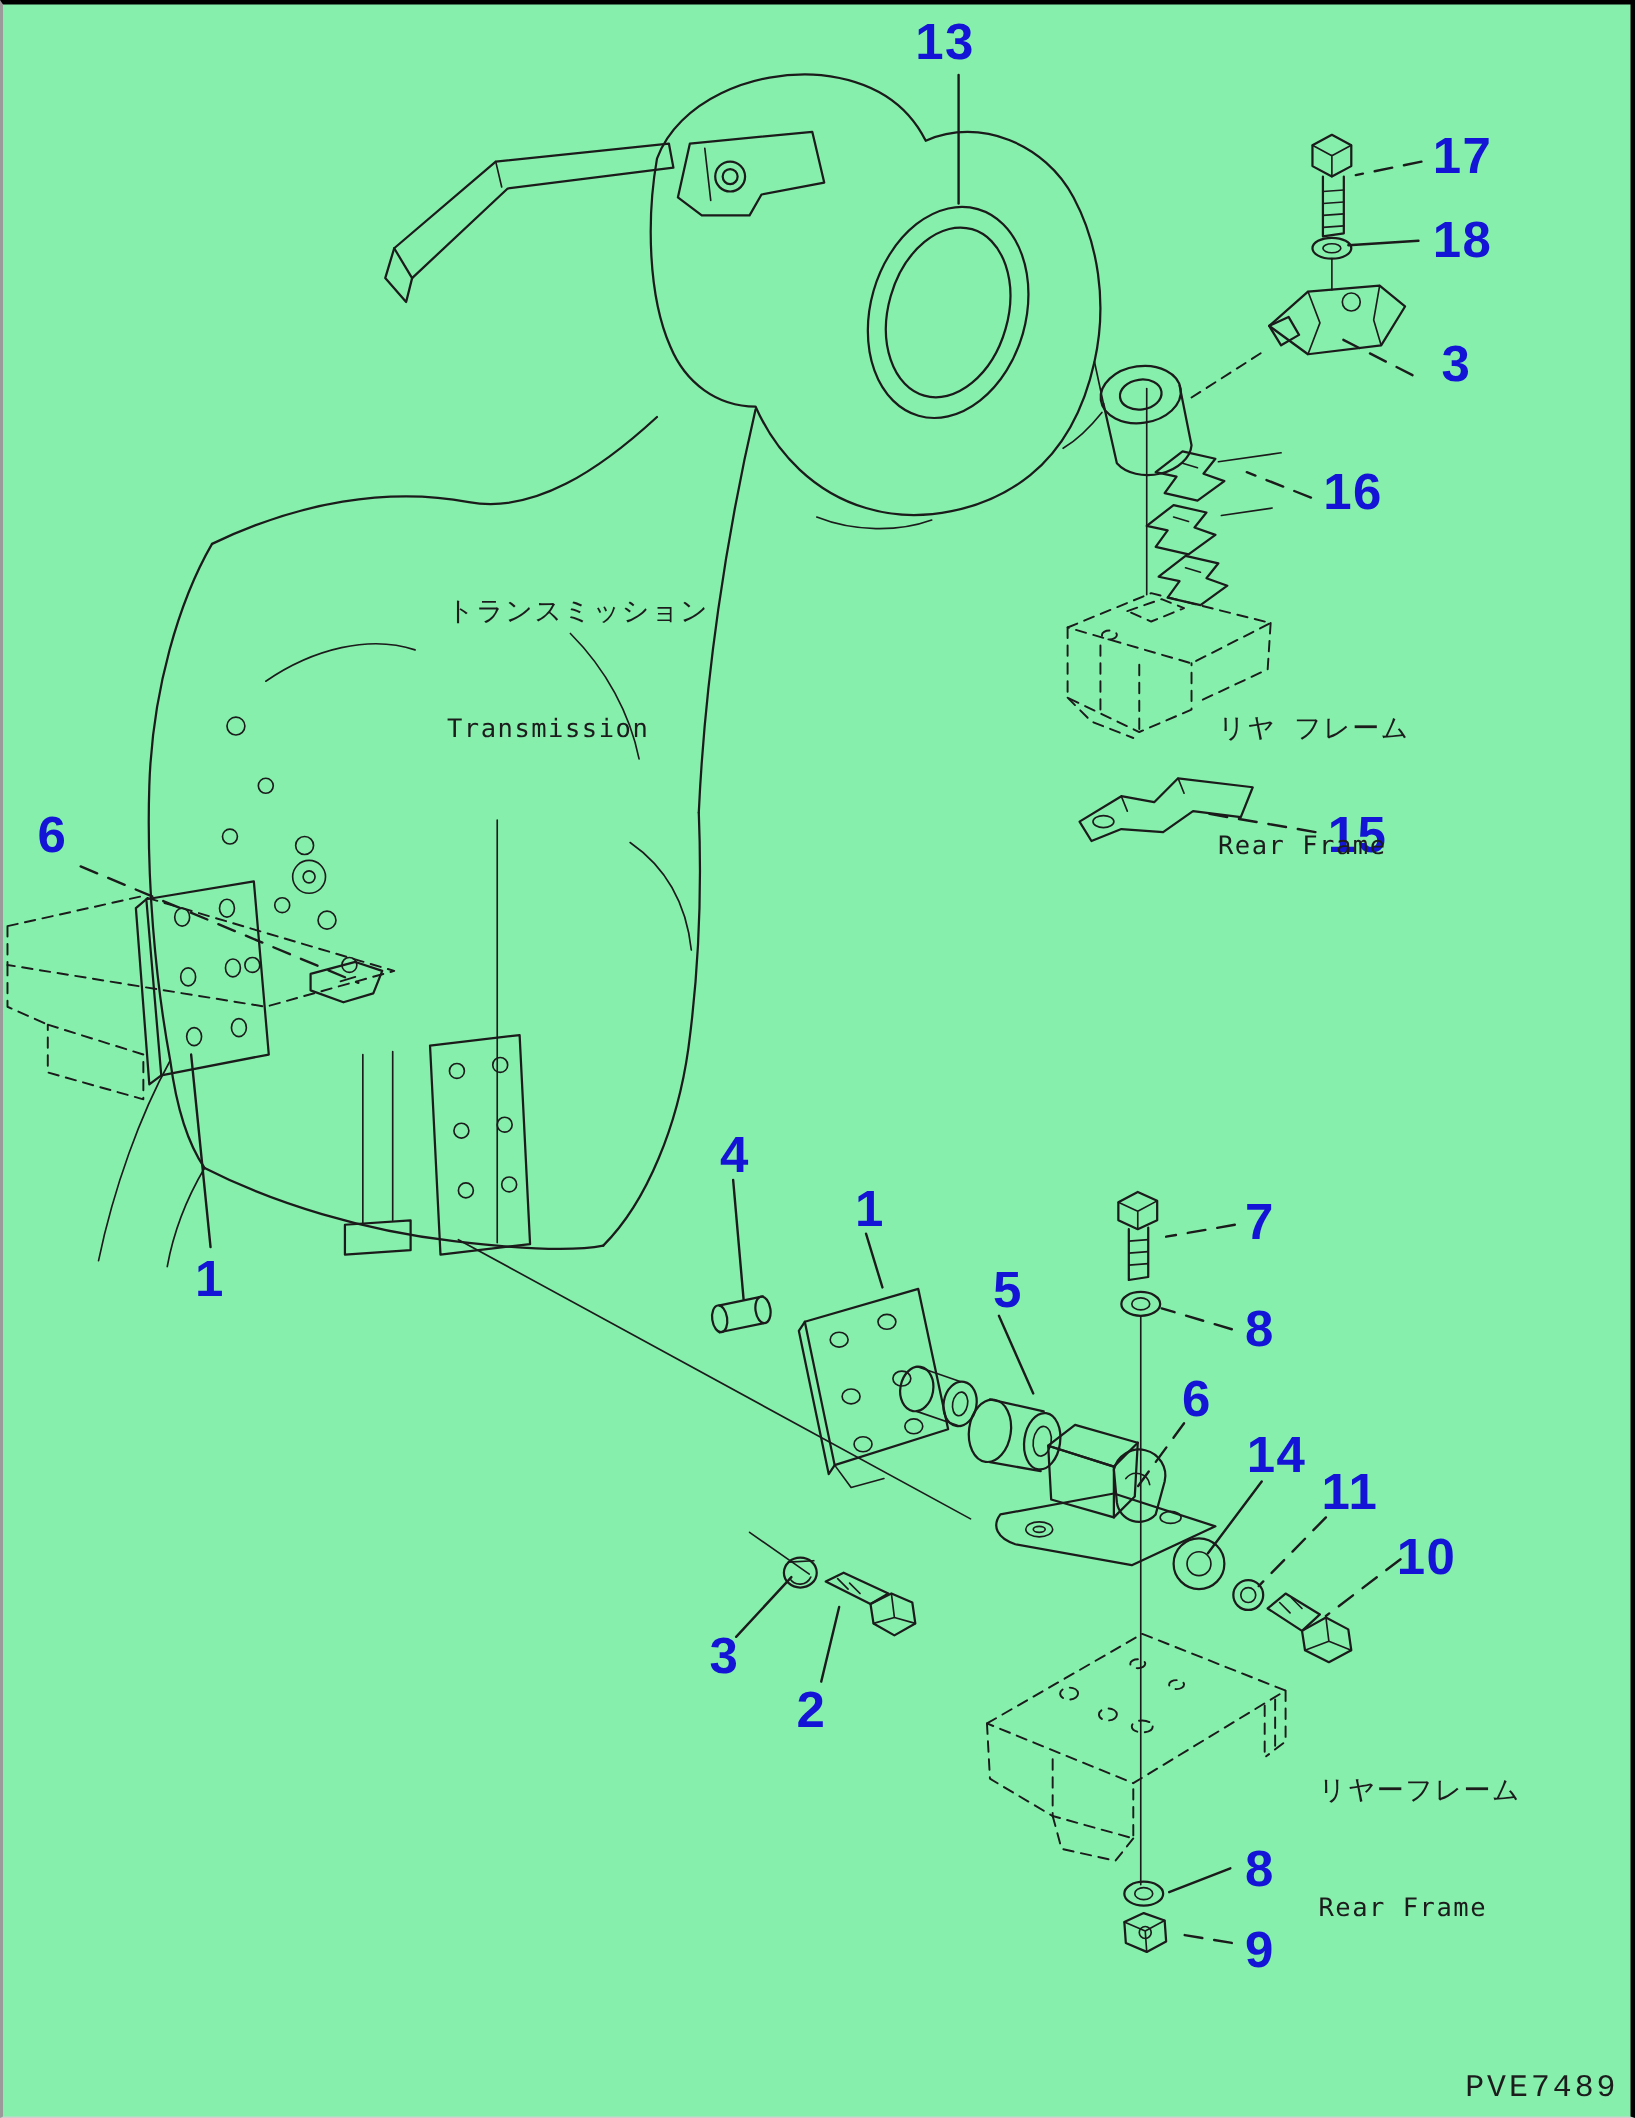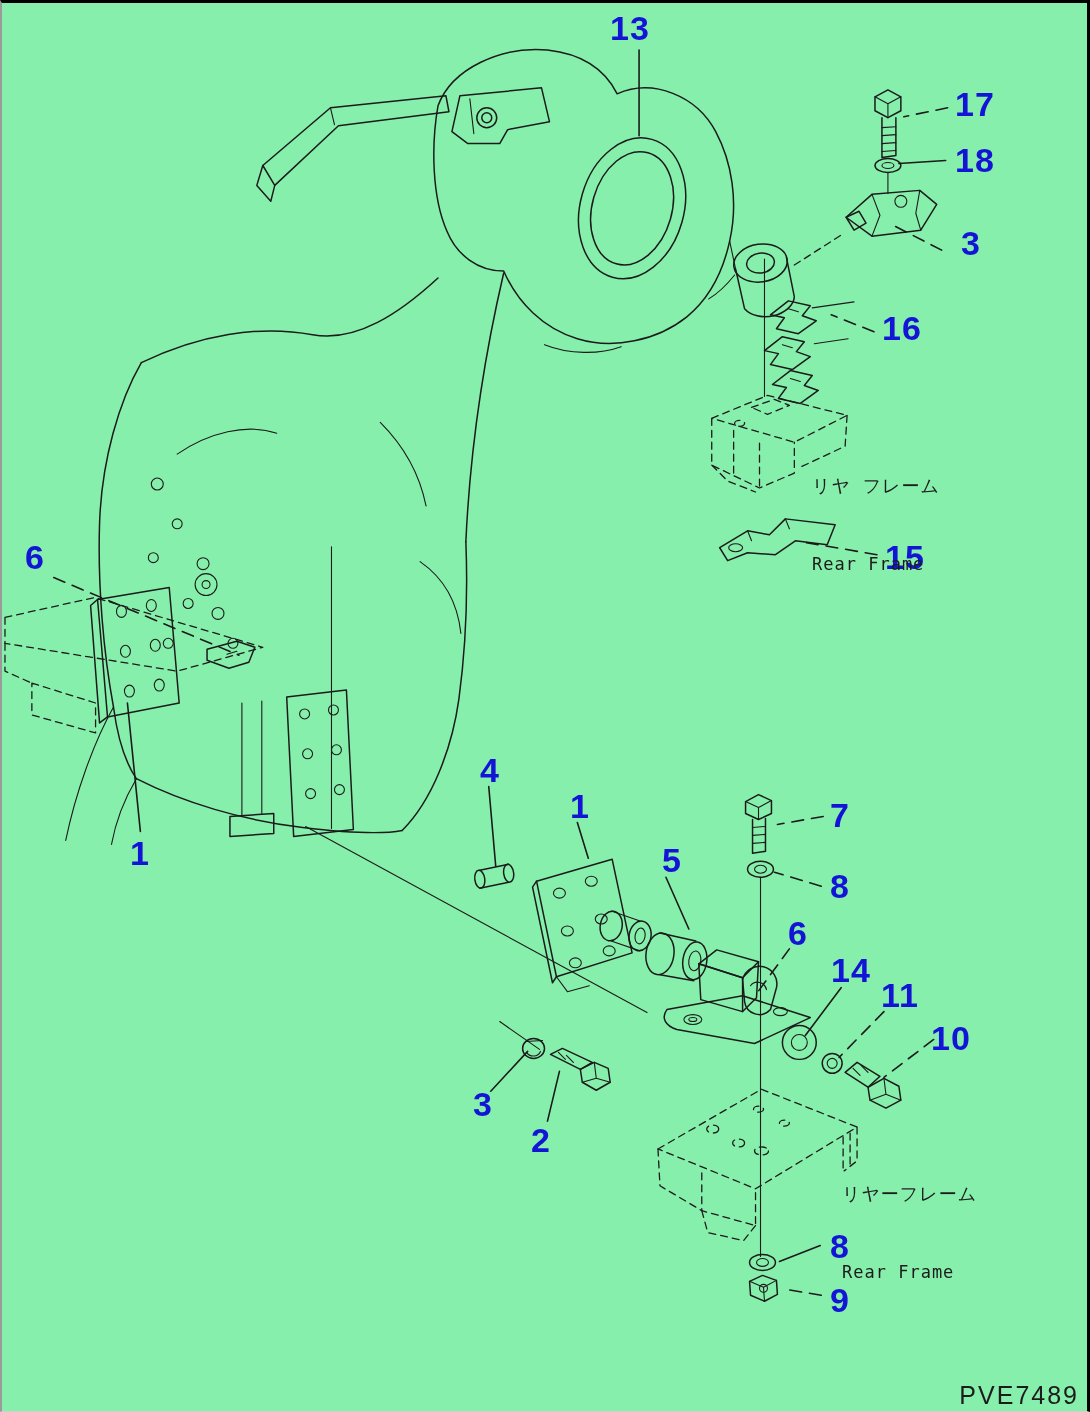--- a/index.html
+++ b/index.html
@@ -15,22 +15,22 @@
     letter-spacing:1px;line-height:1;user-select:none;
   }
   .part-label{
     position:absolute;color:#1c1c1c;
     font-family:"DejaVu Sans Mono","Liberation Mono",monospace;
     font-size:17px;line-height:26px;white-space:pre;letter-spacing:1px;
   }
   .part-label .jp{font-size:18px;}
   .code-label{
     position:absolute;right:8px;top:1378px;color:#1c1c1c;
-    font-family:Liberation Sans, sans-serif;
-    font-size:25px;letter-spacing:2px;
+    font-family:Liberation Mono, monospace;
+    font-size:21px;letter-spacing:2px;
   }
   svg path, svg ellipse, svg circle, svg line, svg polyline{
     fill:none;stroke:#1b1b1b;stroke-width:1.5;stroke-linecap:round;stroke-linejoin:round;
   }
   svg .thin{stroke-width:1.1;}
   svg .hid{stroke-dasharray:7 5;stroke-width:1.3;}
   svg .leader{stroke-width:1.6;}
   svg .leader.dash{stroke-dasharray:12 8;}
 </style>
 </head>
@@ -276,26 +276,30 @@
       <div class="callout" style="left: 796px; top: 930px; color: rgb(20, 20, 214);">6</div>
       <div class="callout" style="left: 849px; top: 967px; color: rgb(20, 20, 214);">14</div>
       <div class="callout" style="left: 898px; top: 992px; color: rgb(20, 20, 214);">11</div>
       <div class="callout" style="left: 949px; top: 1020px; color: rgb(20, 20, 214); margin-top: 15px;">10</div>
       <div class="callout" style="left: 481px; top: 1101px; color: rgb(20, 20, 214);">3</div>
       <div class="callout" style="left: 539px; top: 1137px; color: rgb(20, 20, 214);">2</div>
       <div class="callout" style="left: 838px; top: 1243px; color: rgb(20, 20, 214);">8</div>
       <div class="callout" style="left: 838px; top: 1297px; color: rgb(20, 20, 214);">9</div>
     </div>
 
+  <div class="part-label" style="left:296px;top:340px;">
+    <div class="jp">トランスミッション</div>
+    <div>Transmission</div>
+  </div>
 
   <div class="part-label" style="left:810px;top:418px;">
     <div class="jp">リヤ フレーム</div>
     <div>Rear Frame</div>
   </div>
 
-  <div class="part-label" style="left:840px;top:1126px;">
+  <div class="part-label" style="left:877px;top:1126px;">
     <div class="jp">リヤーフレーム</div>
     <div>Rear Frame</div>
   </div>
 
   <div class="code-label">PVE7489</div>
 
 </div>
 
 </body></html>

